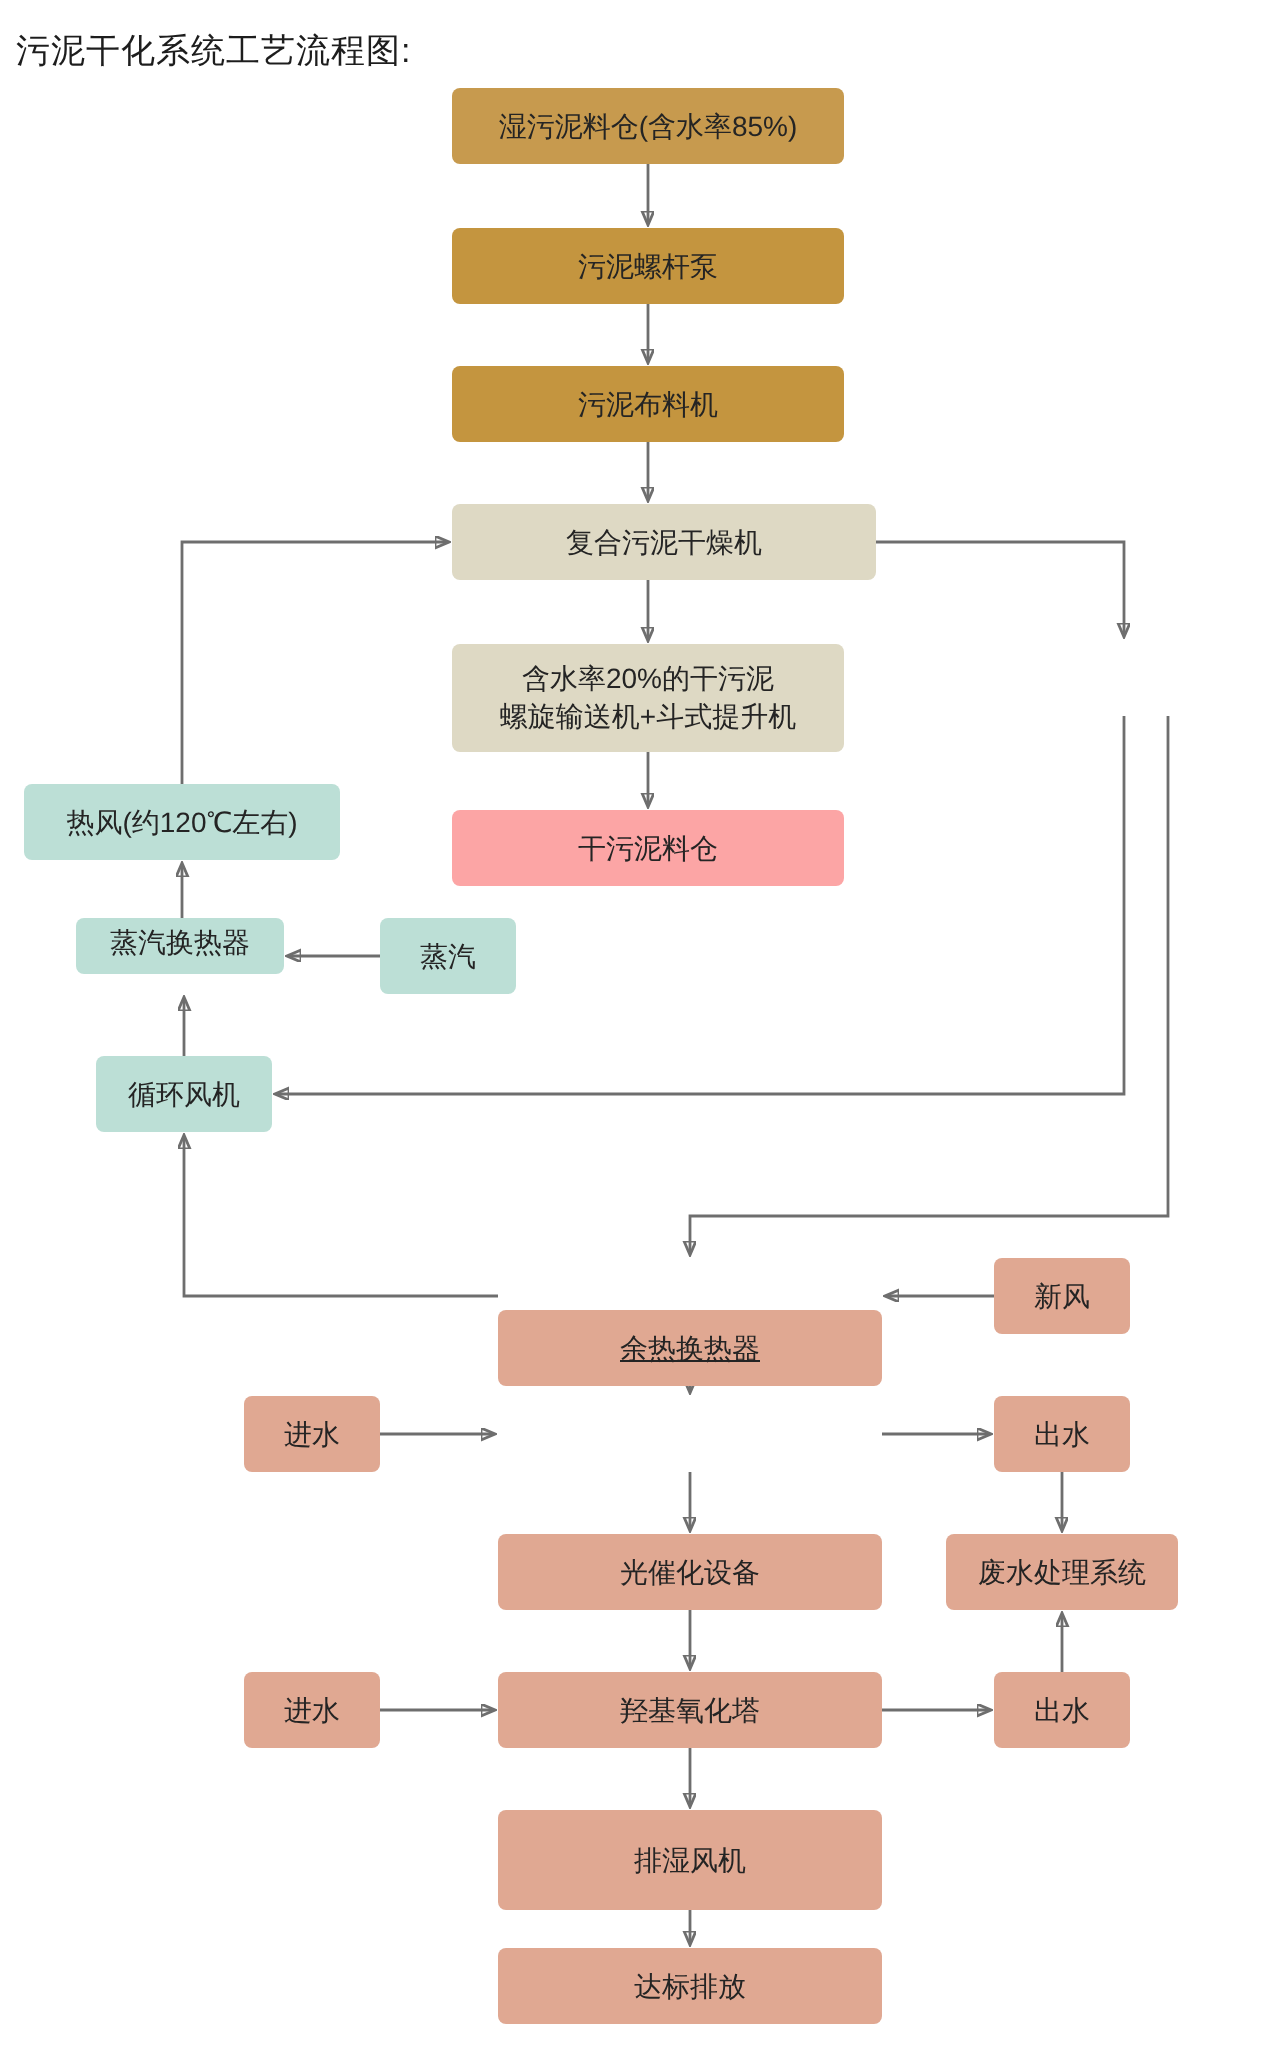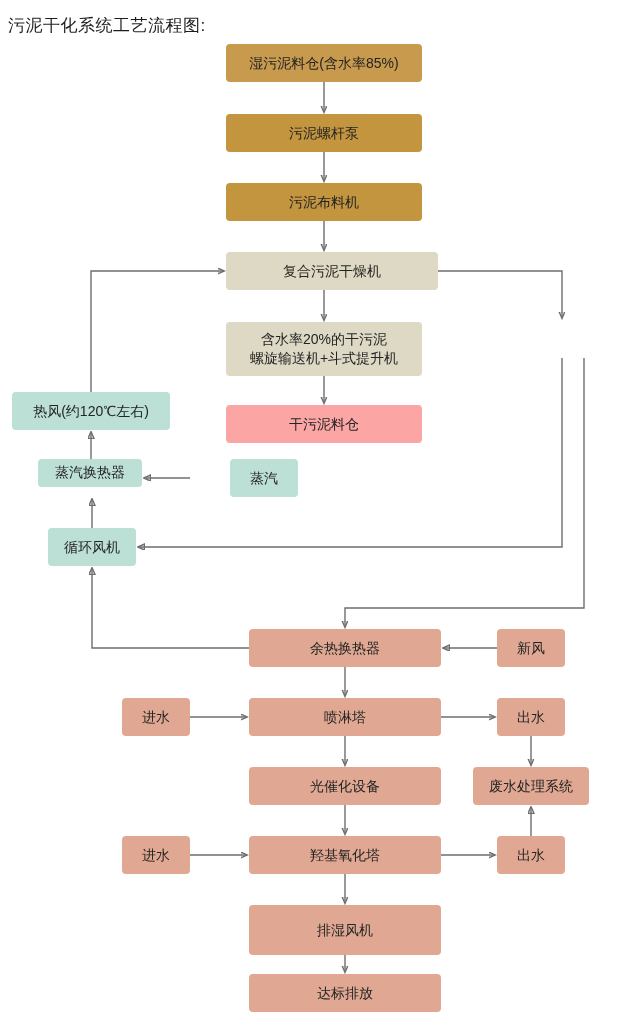--- a/index.html
+++ b/index.html
@@ -126,25 +126,24 @@
 
   <div class="node c-tan" style="left:226px;top:44px;width:196px;height:38px;">湿污泥料仓(含水率85%)</div>
   <div class="node c-tan2" style="left:226px;top:114px;width:196px;height:38px;">污泥螺杆泵</div>
   <div class="node c-tan2" style="left:226px;top:183px;width:196px;height:38px;">污泥布料机</div>
   <div class="node c-beige" style="left:226px;top:252px;width:212px;height:38px;">复合污泥干燥机</div>
   <div class="node c-beige" style="left:226px;top:322px;width:196px;height:54px;">含水率20%的干污泥
 螺旋输送机+斗式提升机</div>
   <div class="node c-olive" style="left:226px;top:405px;width:196px;height:38px;">干污泥料仓</div>
   <div class="node c-mint" style="left:12px;top:392px;width:158px;height:38px;">热风(约120℃左右)</div>
   <div class="node c-mint" style="left:38px;top:459px;width:104px;height:28px;font-family:Liberation Mono, monospace;">蒸汽换热器</div>
-  <div class="node c-mint" style="left:190px;top:459px;width:68px;height:38px;margin-left:40px;">蒸汽</div>
+  <div class="node c-mint" style="left:190px;top:459px;width:68px;height:38px;">蒸汽</div>
   <div class="node c-mint" style="left:48px;top:528px;width:88px;height:38px;">循环风机</div>
-  <div class="node c-salmon" style="left:249px;top:629px;width:192px;height:38px;">余热换热器</div>
+  <div class="node c-salmon" style="left:249px;top:655px;width:192px;height:38px;text-decoration:underline;">余热换热器</div>
   <div class="node c-salmon" style="left:497px;top:629px;width:68px;height:38px;">新风</div>
-  <div class="node c-salmon" style="left:249px;top:698px;width:192px;height:38px;">喷淋塔</div>
   <div class="node c-salmon" style="left:122px;top:698px;width:68px;height:38px;">进水</div>
   <div class="node c-salmon" style="left:497px;top:698px;width:68px;height:38px;">出水</div>
   <div class="node c-salmon" style="left:249px;top:767px;width:192px;height:38px;">光催化设备</div>
   <div class="node c-salmon" style="left:473px;top:767px;width:116px;height:38px;">废水处理系统</div>
   <div class="node c-salmon" style="left:249px;top:836px;width:192px;height:38px;">羟基氧化塔</div>
   <div class="node c-salmon" style="left:122px;top:836px;width:68px;height:38px;">进水</div>
   <div class="node c-salmon" style="left:497px;top:836px;width:68px;height:38px;">出水</div>
   <div class="node c-salmon" style="left:249px;top:905px;width:192px;height:50px;">排湿风机</div>
   <div class="node c-salmon" style="left:249px;top:974px;width:192px;height:38px;">达标排放</div>
 

